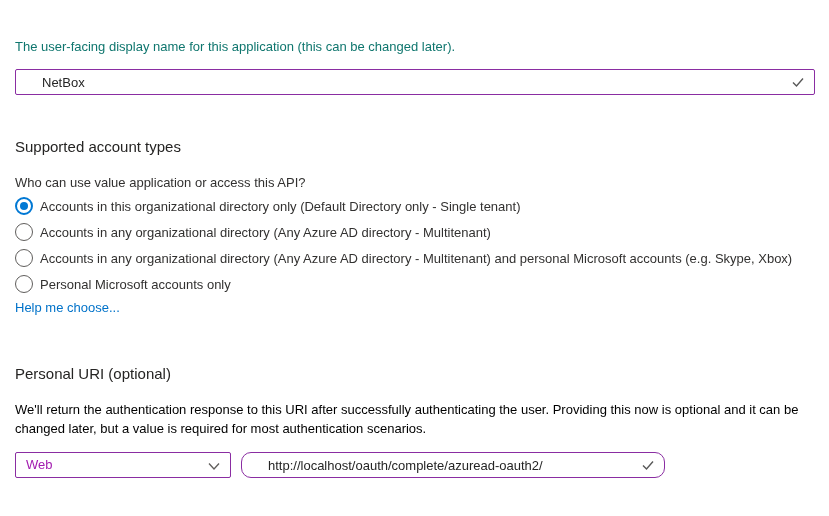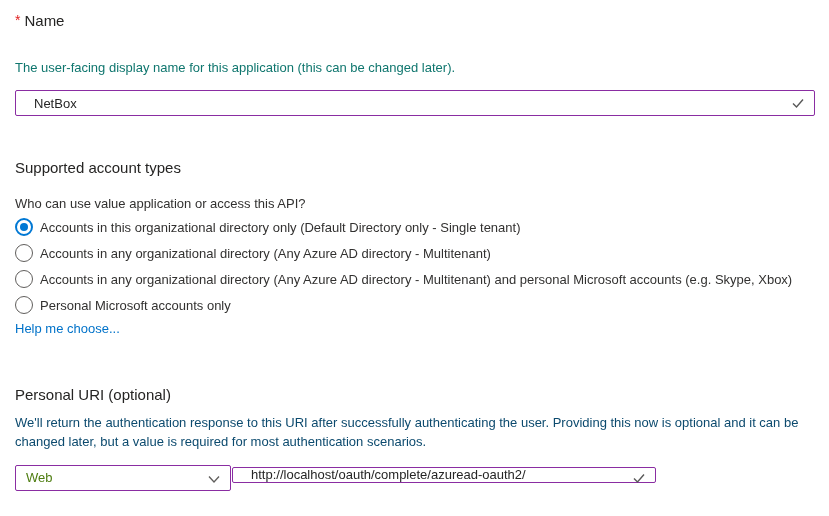--- a/index.html
+++ b/index.html
@@ -9,61 +9,58 @@
 
   .field-label { font-size: 15px; color: #252423; line-height: 20px; }
   .required-star { color: #e02020; margin-right: 4px; font-size: 14px; vertical-align: 1px; }
 
   .description { font-size: 13px; color: #0f766e; margin-top: 29px; line-height: 16px; }
 
   .input-wrap { position: relative; margin-top: 14px; width: 800px; height: 26px; }
   .text-input {
     width: 100%; height: 26px; border: 1px solid #8a2da2; border-radius: 2px;
     font-family: "Liberation Sans", sans-serif; font-size: 13px; color: #252525;
-    padding: 0 30px 0 18px; outline: none; background: #fff;
+    padding: 0 30px 0 26px; outline: none; background: #fff;
   }
   .input-check { position: absolute; right: 9px; top: 5px; width: 16px; height: 16px; pointer-events: none; }
 
   .section-title { font-size: 15px; color: #252423; line-height: 20px; margin-top: 42px; }
   .question { font-size: 13px; color: #323130; margin-top: 18px; line-height: 16px; }
 
   .radio-group { margin-top: 2px; }
   .radio-row { display: flex; align-items: center; height: 26px; cursor: pointer; }
   .radio-outer {
     width: 18px; height: 18px; border-radius: 50%; border: 1px solid #605e5c;
     flex: 0 0 18px; display: flex; align-items: center; justify-content: center; background: #fff;
   }
   .radio-row.selected .radio-outer { border: 2px solid #0078d4; }
   .radio-dot { width: 8px; height: 8px; border-radius: 50%; background: transparent; }
   .radio-row.selected .radio-dot { background: #0078d4; }
   .radio-label { font-size: 13px; color: #323130; margin-left: 7px; white-space: nowrap; }
 
   .help-link { display: inline-block; font-size: 13px; color: #0072c9; margin-top: 3px; cursor: pointer; text-decoration: none; }
 
   .redirect-title { font-size: 15px; color: #252423; line-height: 20px; margin-top: 48px; }
-  .paragraph { font-size: 13px; color: #0c4a6e; margin-top: 8px; line-height: 19px; }
+  .paragraph { font-size: 13px; color: #000000; margin-top: 16px; line-height: 19px; }
 
   .controls-row { display: flex; margin-top: 14px; }
   .select-box {
     position: relative; width: 216px; height: 26px; border: 1px solid #8a2da2; border-radius: 2px;
-    background: #fff; font-size: 13px; color: #4d7c0f; line-height: 24px; padding-left: 10px;
-    cursor: pointer; margin-right: 1px;
+    background: #fff; font-size: 13px; color: #a21caf; line-height: 24px; padding-left: 10px;
+    cursor: pointer; margin-right: 10px;
   }
   .select-chevron { position: absolute; right: 8px; top: 5px; width: 16px; height: 16px; pointer-events: none; }
   .uri-wrap { position: relative; width: 424px; height: 26px; }
-  .uri-wrap .text-input { height: 16px; }
+  .uri-wrap .text-input { height: 26px; border-radius: 10px; }
 </style>
 </head>
 <body>
 
 <div class="page">
 
-  <div class="field-label">
-    <span class="required-star">*</span><span>Name</span>
-  </div>
 
   <div class="description">The user-facing display name for this application (this can be changed later).</div>
 
   <div class="input-wrap">
     <input class="text-input" type="text" value="NetBox" style="">
     <svg class="input-check" viewBox="0 0 16 16">
       <polyline points="3,8.5 6.5,12 13,4.5" fill="none" stroke="#585858" stroke-width="1.4"></polyline>
     </svg>
   </div>
 

